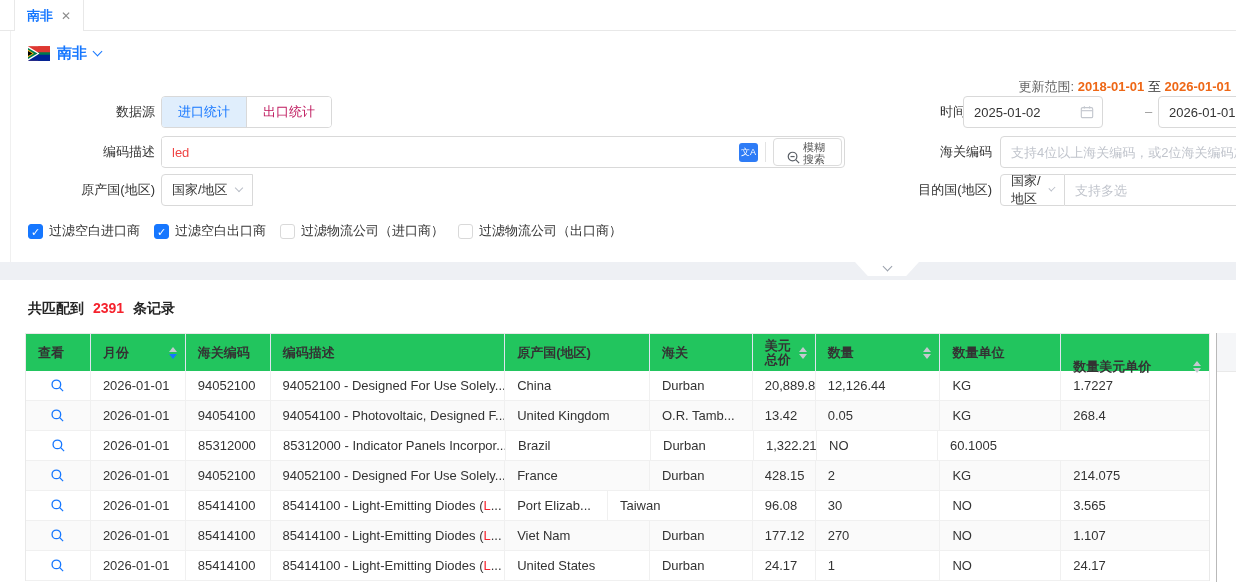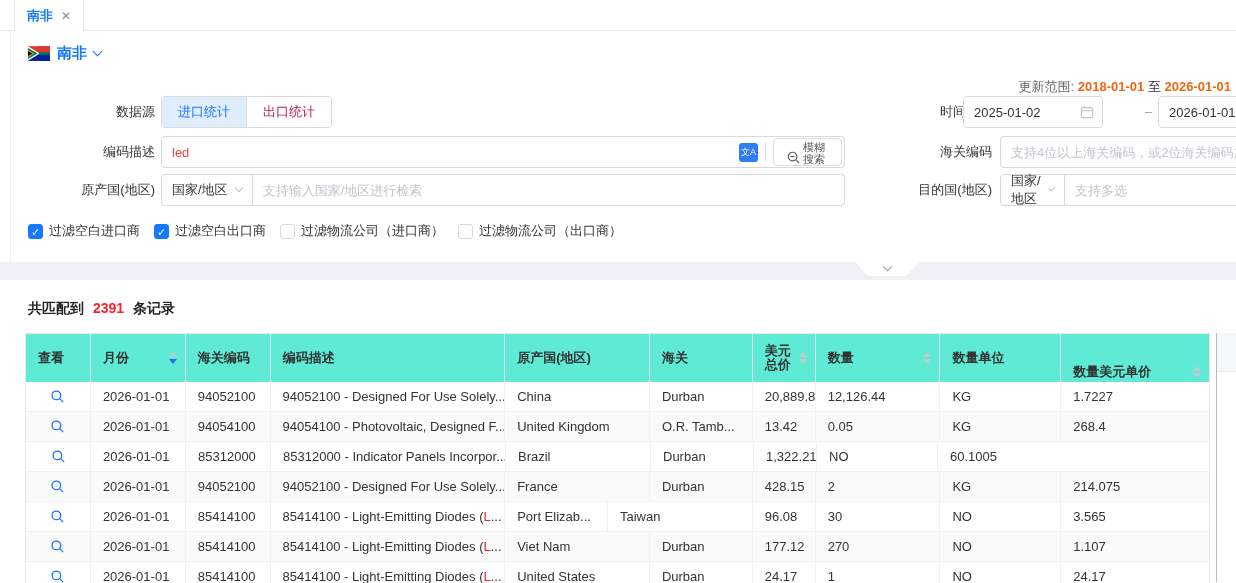--- a/index.html
+++ b/index.html
@@ -72,21 +72,21 @@
            clip-path:polygon(0 0,100% 0,80% 100%,20% 100%); display:flex; align-items:flex-start; justify-content:center; cursor:pointer; }
   .notch .chev { margin-top:1px; color:#9aa0ab; }
 
   
   .results { position:absolute; left:0; top:280px; width:1236px; height:303px; background:#fff; }
   .summary { position:absolute; left:28px; top:20px; font-size:14px; font-weight:bold; color:#262626; }
   .summary .cnt { color:#f5222d; margin:0 5px; }
 
   
   .tbl { position:absolute; left:25px; top:53px; width:1185px; border:1px solid #e9e9e9; border-bottom:none; }
-  .hrow { display:flex; background:#5eead4; height:48px; }
+  .hrow { display:flex; background:#22c55e; height:37px; }
   .th { display:flex; align-items:center; padding:0 8px 0 12px; border-right:1px solid #dfe4ef; font-weight:bold; color:#333; font-size:13px; gap:4px; }
   .th:last-child { border-right:none;margin-top:28px; }
   .th-label { flex:1; line-height:14px; }
   .sorter { display:inline-flex; flex-direction:column; align-items:center; cursor:pointer; flex:none; }
   .car { display:block; width:0; height:0; border-left:4px solid transparent; border-right:4px solid transparent; }
   .car.up { border-bottom:5px solid #c5c9d0; }
   .car.down { border-top:5px solid #c5c9d0; margin-top:2px; }
   .car.down.on { border-top-color:#1677ff; }
   .tr { display:flex; height:30px; background:#fff; border-bottom:1px solid #f0f0f0; }
   .tr.alt { background:#fafafa; }
@@ -178,21 +178,20 @@
   <div class="ctl hs-input">
     <input placeholder="支持4位以上海关编码，或2位海关编码加上" style="">
   </div>
 
   <div class="form-label" style="left:0;top:174px;">原产国(地区)</div>
   <div class="combo" style="left:161px;top:174px;width:684px;">
     <div class="sel">
       <span>国家/地区</span>
       <span class="chev gray"></span>
     </div>
-    <input class="inp" placeholder="支持输入国家/地区进行检索" style="">
   </div>
 
   <div class="form-label r" style="top:174px;">目的国(地区)</div>
   <div class="combo" style="left:1000px;top:174px;width:262px;">
     <div class="sel">
       <span>国家/地区</span>
       <span class="chev gray"></span>
     </div>
     <input class="inp" placeholder="支持多选" style="">
   </div>

